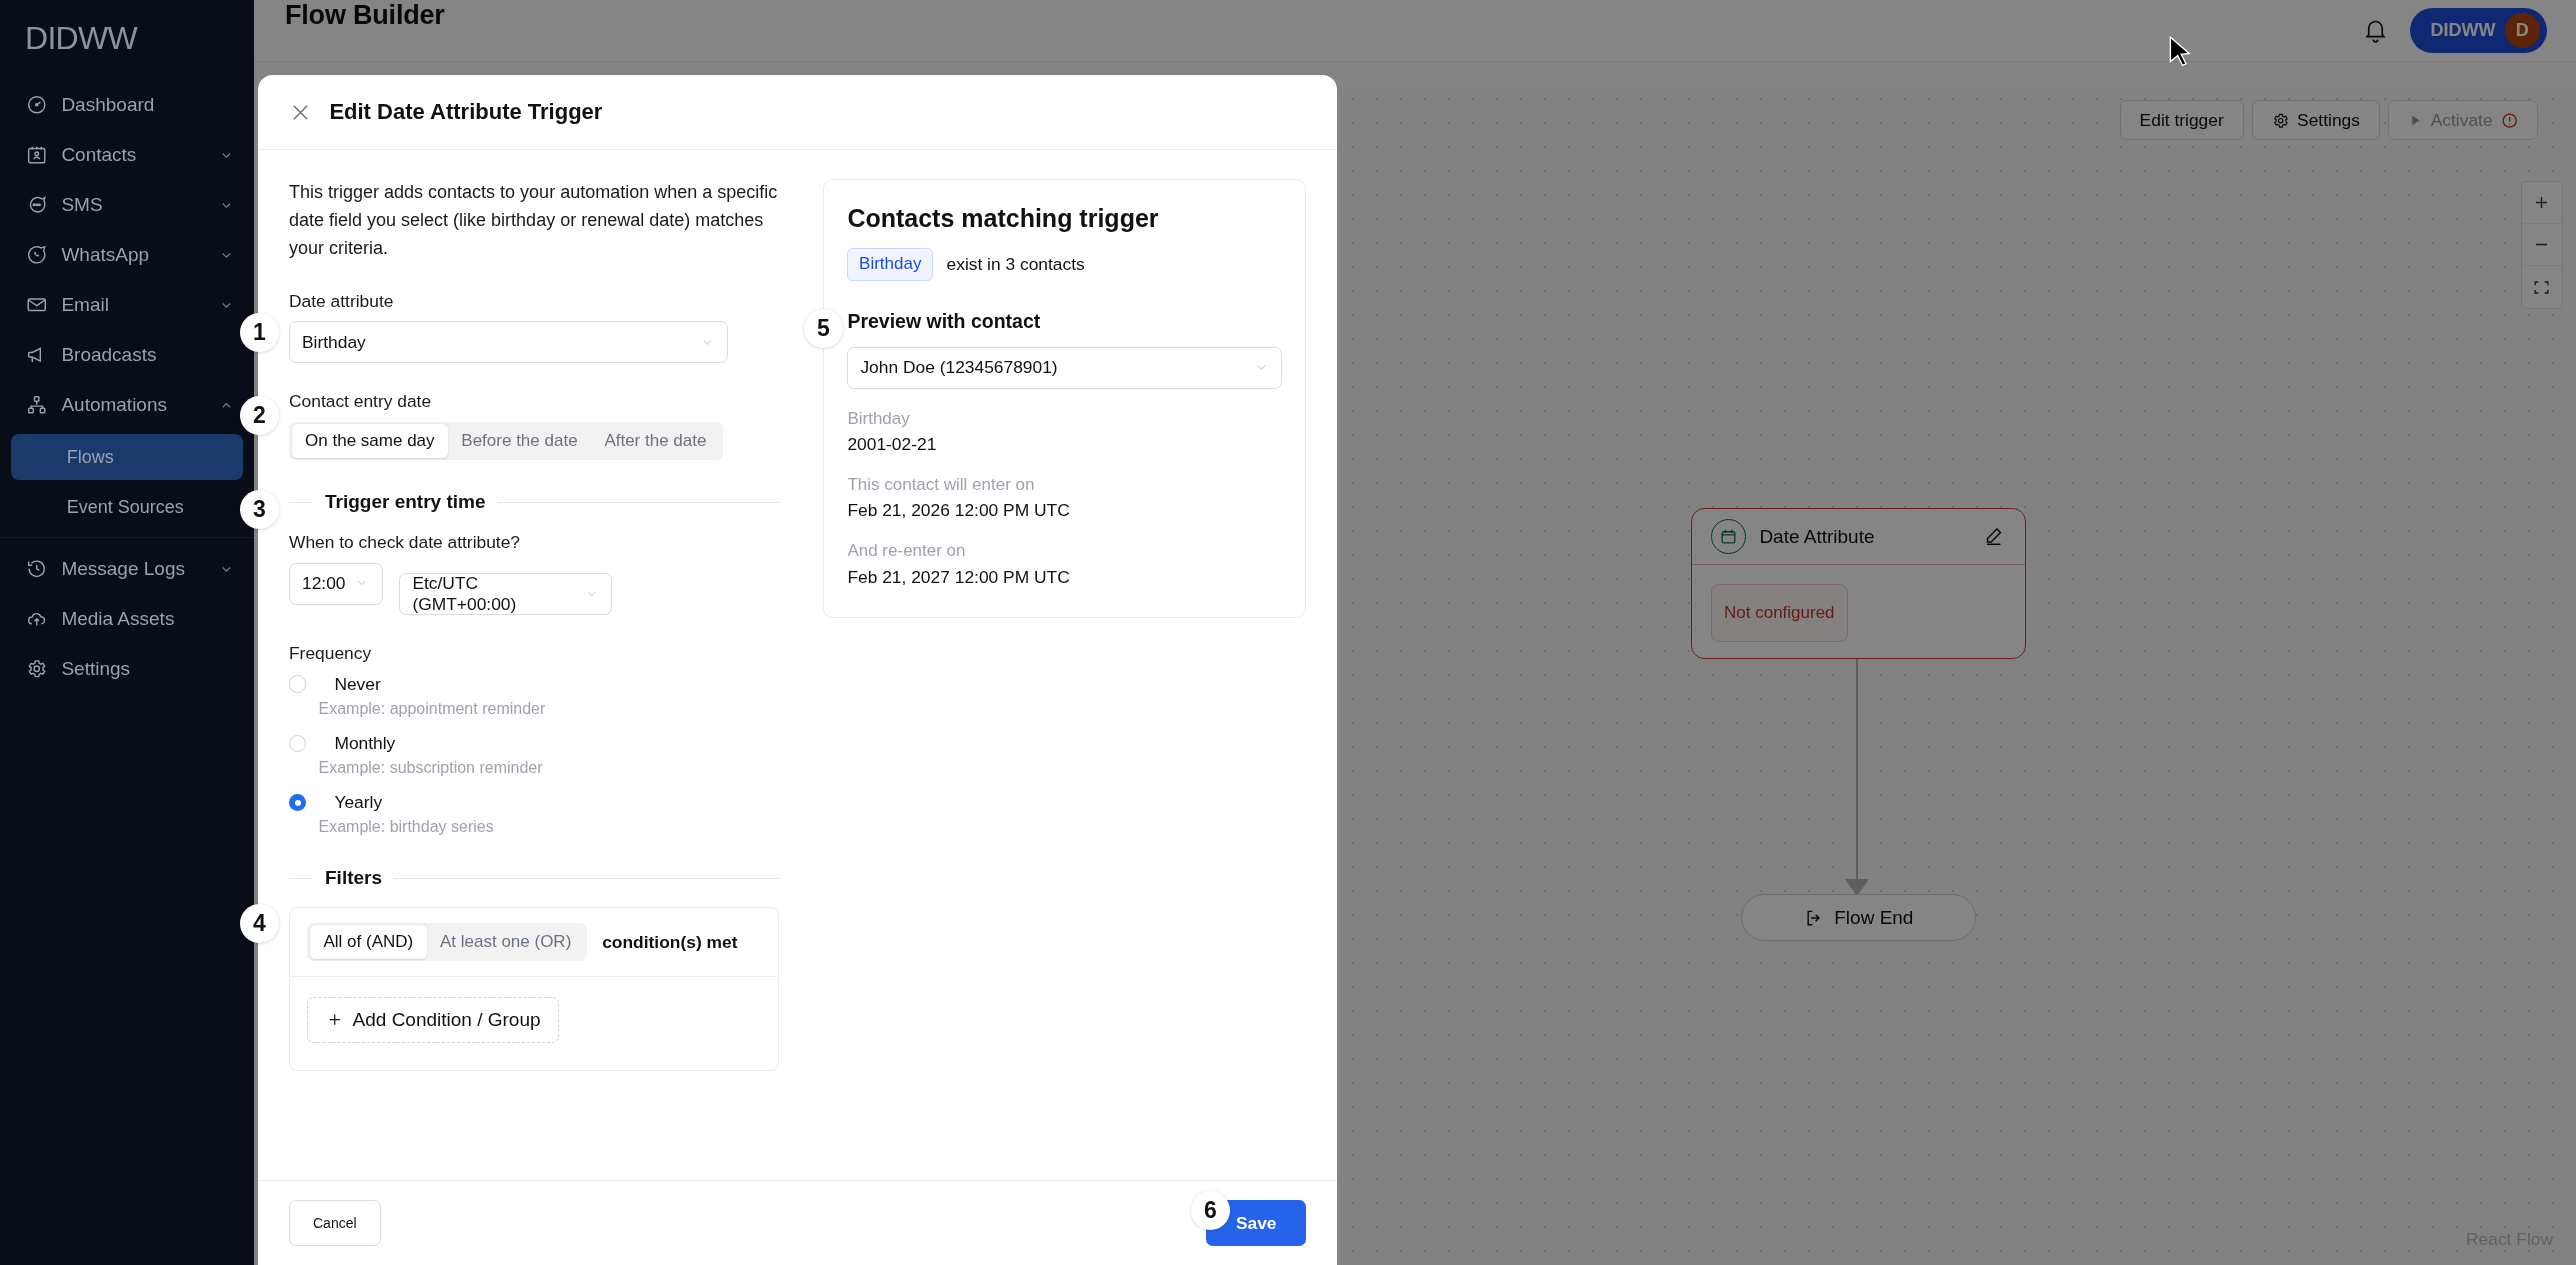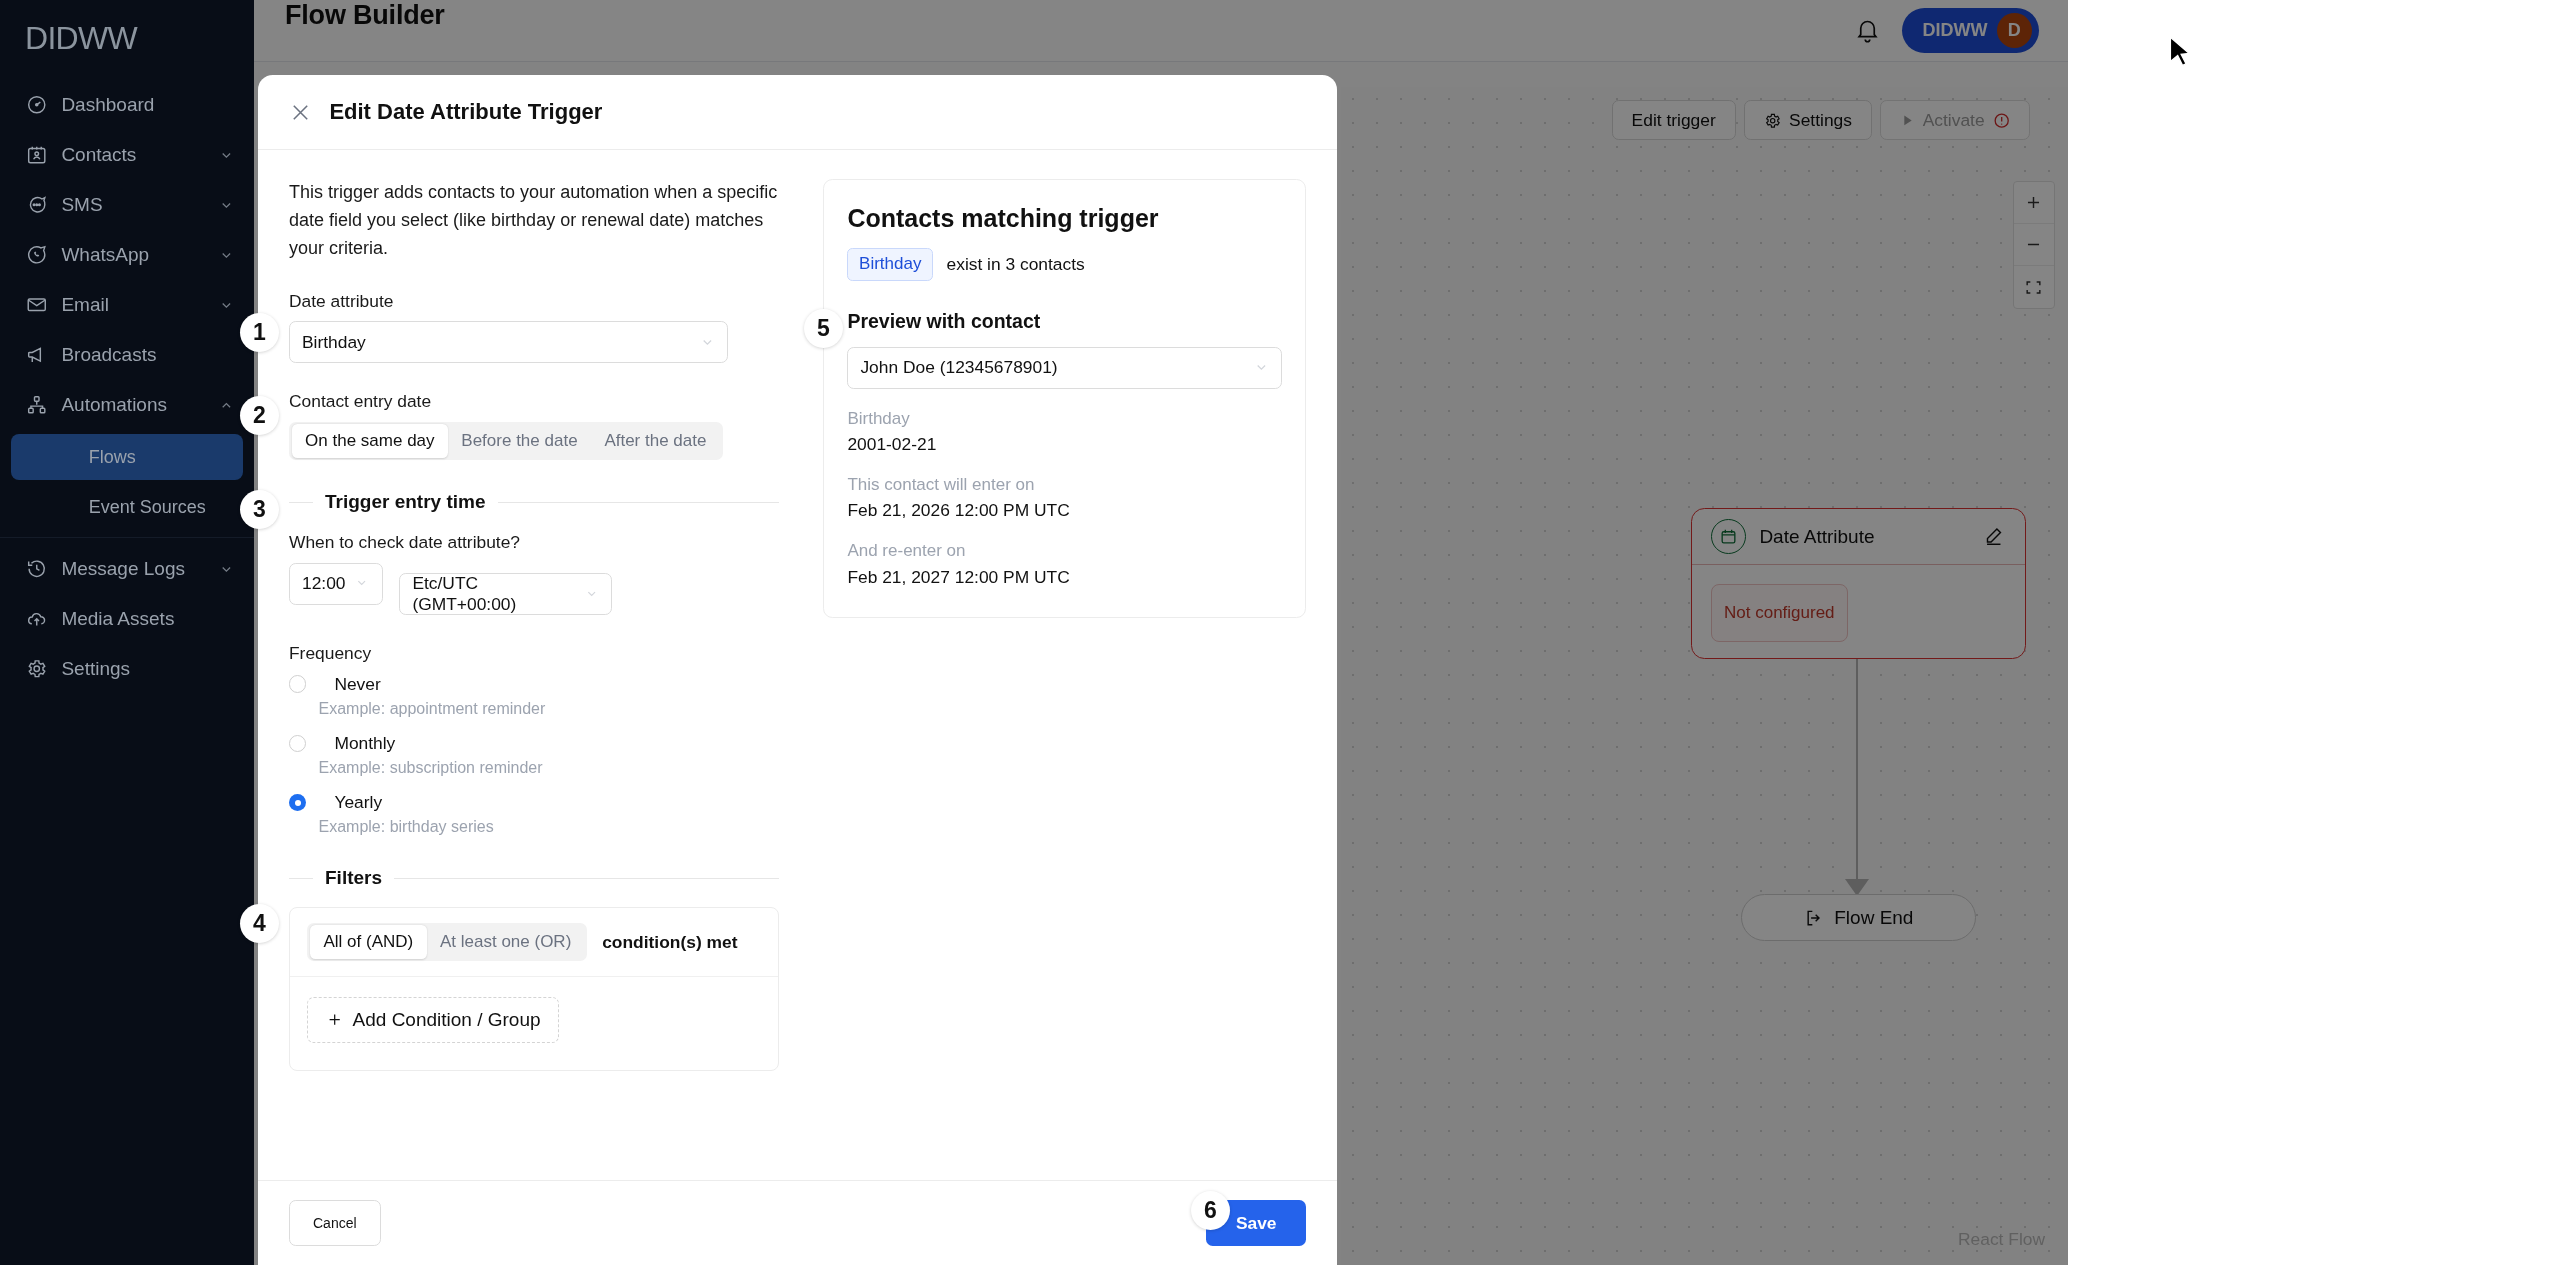--- a/index.html
+++ b/index.html
@@ -1,21 +1,21 @@
 <!DOCTYPE html>
 <html style="font-size:10.7px"><head>
 <meta charset="utf-8">
 <style>
   * { box-sizing: border-box; margin: 0; padding: 0; }
   html, body {
     width: 2576px; height: 1265px;
     font-family: "Liberation Sans", sans-serif;
     background: #ffffff; overflow: hidden;
   }
-  #root { position: relative; width: 2068px; height: 1265px; }
+  #root { position: relative; width: 2576px; height: 1265px; }
 
   
   .sidebar {
     position: absolute; left: 0; top: 0; width: 254px; height: 1265px;
     background: #080d17; color: #9aa2ad; z-index: 5;
   }
   .brand { padding: 20px 0 0 25px; height: 64px; }
   .brand-logo {
     font-size: 32px; letter-spacing: -0.7px; font-weight: 400;
     color: #8b949e; font-family: "Liberation Sans", sans-serif;
@@ -24,21 +24,21 @@
   .nav-item {
     display: flex; align-items: center; height: 50px;
     padding: 0 20px 0 25px; cursor: pointer; position: relative;
   }
   .nav-item .ico { width: 23px; height: 23px; flex: 0 0 23px; margin-right: 13.4px;
     display: flex; align-items: center; justify-content: center; }
   .nav-item .lbl { font-size: 19px; color: #9aa2ad; flex: 1; }
   .nav-item .chev { width: 14.8px; height: 14.8px; opacity: .75; }
   .nav-sub {
     display: flex; align-items: center; height: 46px;
-    margin: 4px 10.7px; padding-left: 78px; border-radius: 8px;
+    margin: 4px 10.7px; padding-left: 56px; border-radius: 8px;
     font-size: 18px; color: #9aa2ad; cursor: pointer;
   }
   .nav-sub.active { background: #1a3a6b; }
   .nav-divider { height: 0.7px; background: #141b28; margin: 6.7px 0; }
 
   
   .topbar {
     position: absolute; left: 254px; top: 0; right: 0; height: 62px;
     background: #fff; display: flex; 
     padding: 0 29.5px 0 31px; border-bottom: 0.7px solid #e5e7eb; z-index: 3;

